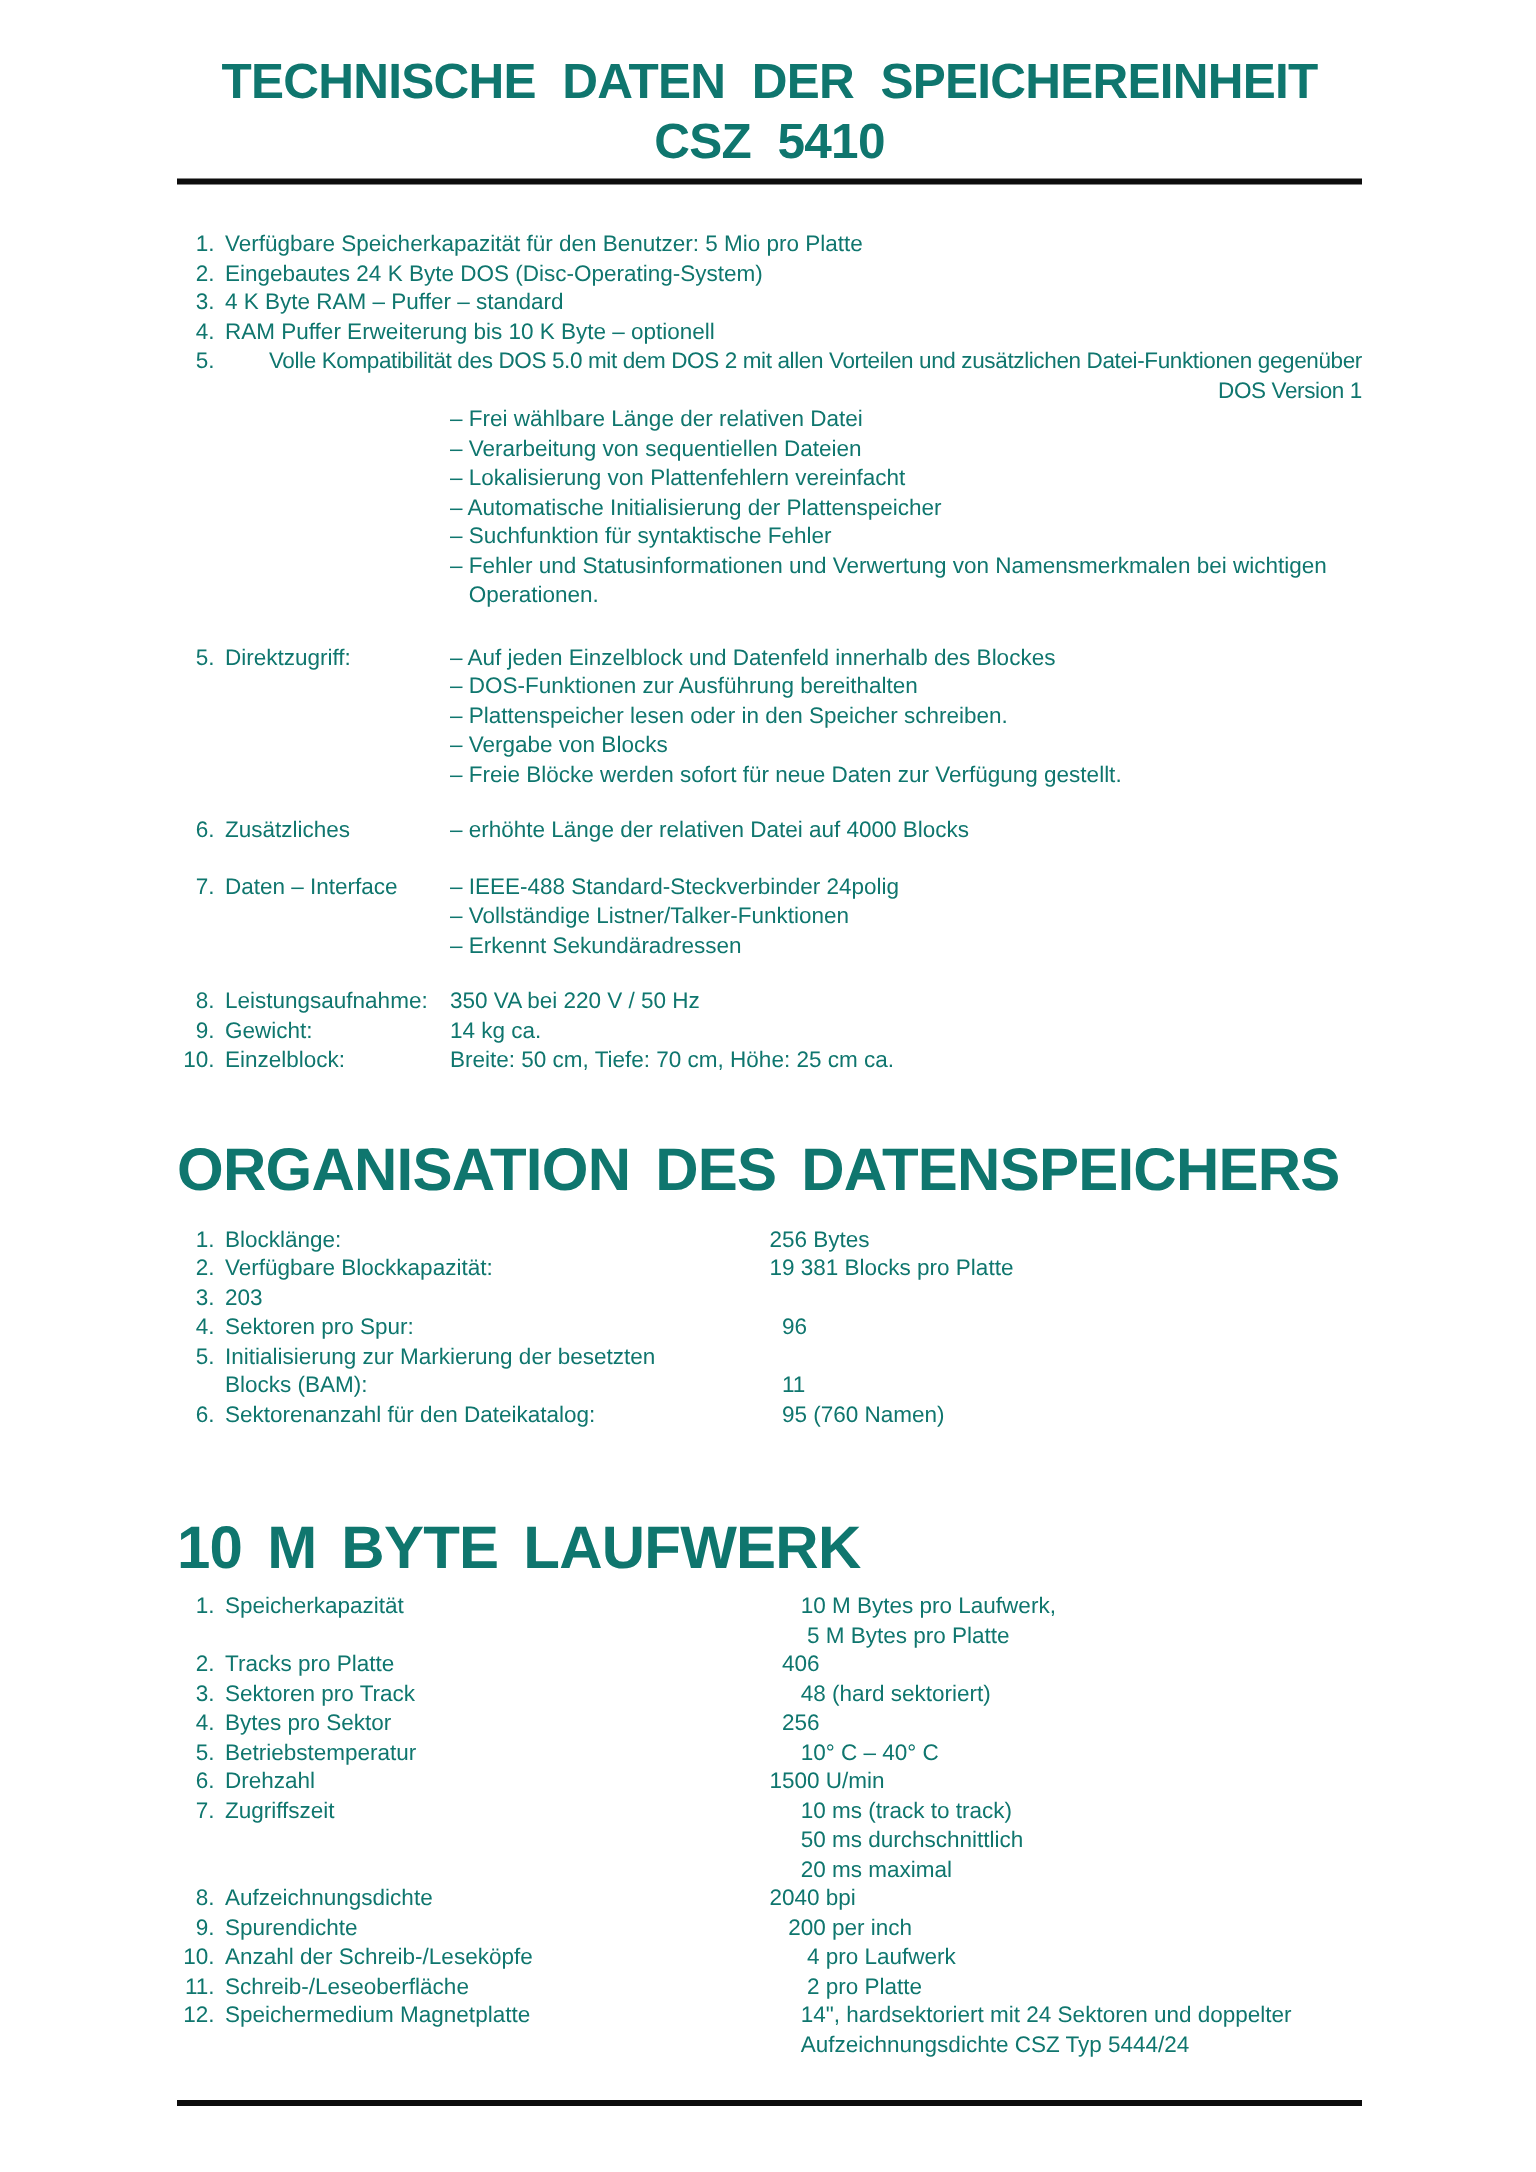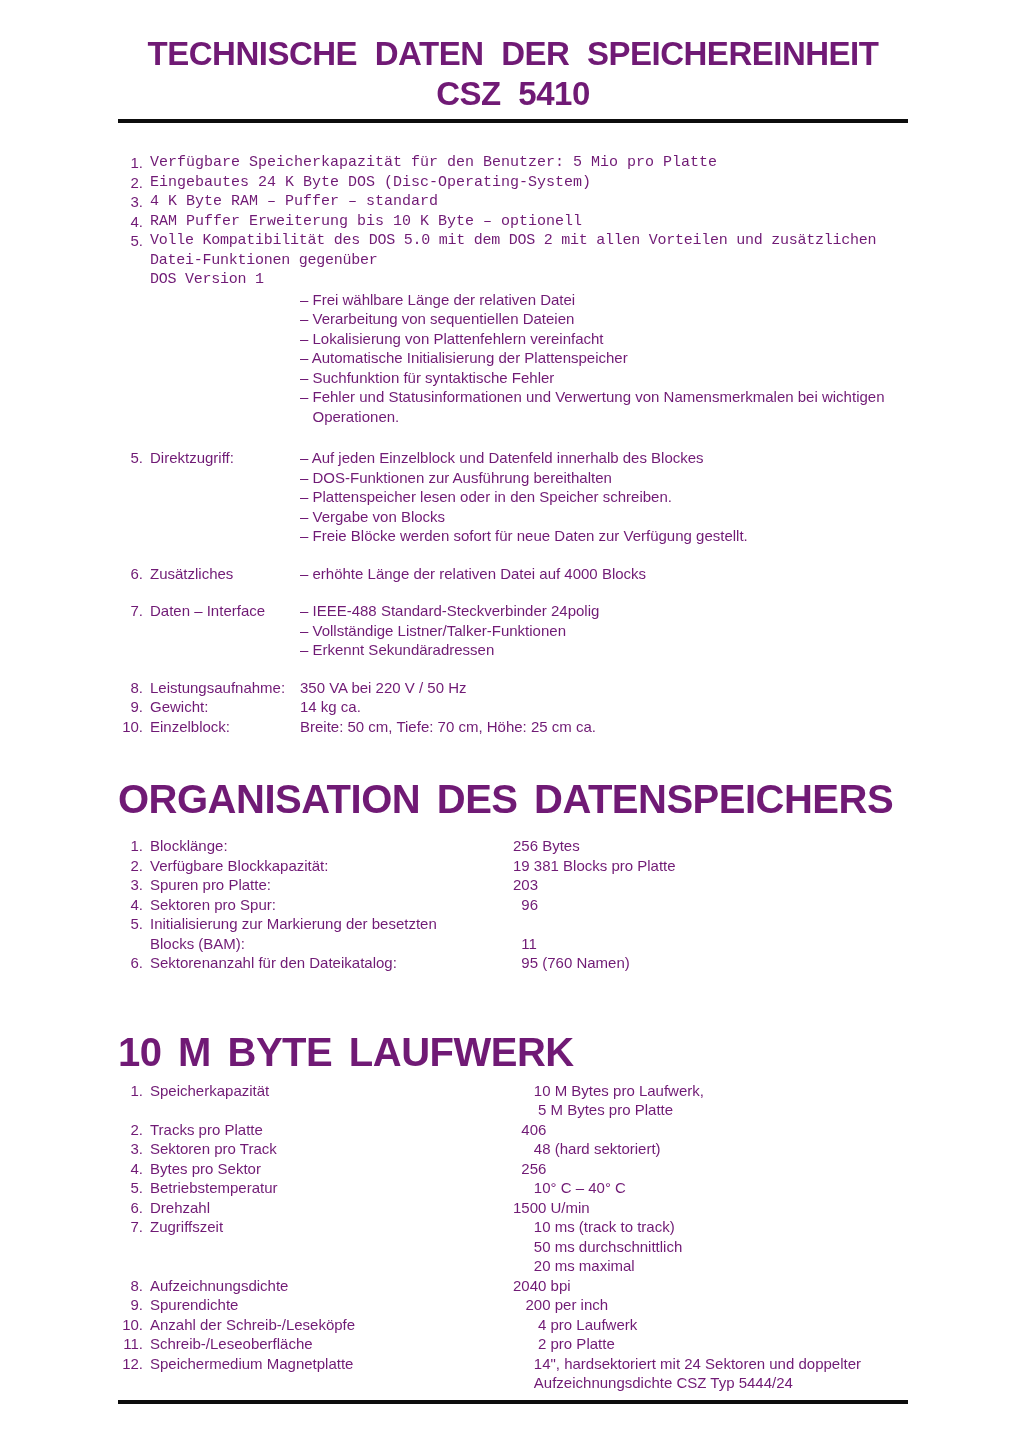--- a/index.html
+++ b/index.html
@@ -5,21 +5,21 @@
   html, body { margin: 0; padding: 0; background: #e8e8e8; }
   .page {
     position: relative;
     width: 1024px;
     height: 1448px;
     margin: 0 auto;
     background: #ffffff;
     box-sizing: border-box;
     padding: 0 116px 0 118px;
     font-family: "Liberation Sans", "DejaVu Sans", sans-serif;
-    color: #701a75;
+    color: #0f766e;
     overflow: hidden;
   }
   .title-block {
     padding-top: 34px;
     text-align: center;
     font-weight: bold;
     font-size: 33px;
     line-height: 40px;
     letter-spacing: -0.5px;
     word-spacing: 9px;
@@ -42,23 +42,23 @@
     grid-template-columns: 32px 150px 1fr;
   }
   .row.wide-label {
     grid-template-columns: 32px 363px 1fr;
   }
   .num {
     text-align: right;
     padding-right: 7px;
     white-space: pre;
   }
-  .body-span { grid-column: 2 / 4; font-family: Liberation Mono, monospace; }
+  .body-span { grid-column: 2 / 4; }
   .pre { white-space: pre-wrap; }
-  .tight { letter-spacing: -0.25px; }
+  .tight { letter-spacing: -0.25px; text-align: right; }
   .mt-lg { margin-top: 22px; }
   .mt-md { margin-top: 18px; }
   .section-heading {
     font-weight: bold;
     font-size: 40px;
     line-height: 42px;
     letter-spacing: -0.5px;
     word-spacing: 6px;
     margin: 0;
   }
@@ -173,21 +173,20 @@
       <div class="pre">Blocklänge:</div>
       <div class="pre">256 Bytes</div>
     </div>
     <div class="row wide-label">
       <div class="num">2.</div>
       <div class="pre">Verfügbare Blockkapazität:</div>
       <div class="pre">19 381 Blocks pro Platte</div>
     </div>
     <div class="row wide-label">
       <div class="num">3.</div>
-      <div class="pre">Spuren pro Platte:</div>
       <div class="pre">203</div>
     </div>
     <div class="row wide-label">
       <div class="num">4.</div>
       <div class="pre">Sektoren pro Spur:</div>
       <div class="pre">  96</div>
     </div>
     <div class="row wide-label">
       <div class="num">5.</div>
       <div class="pre">Initialisierung zur Markierung der besetzten

